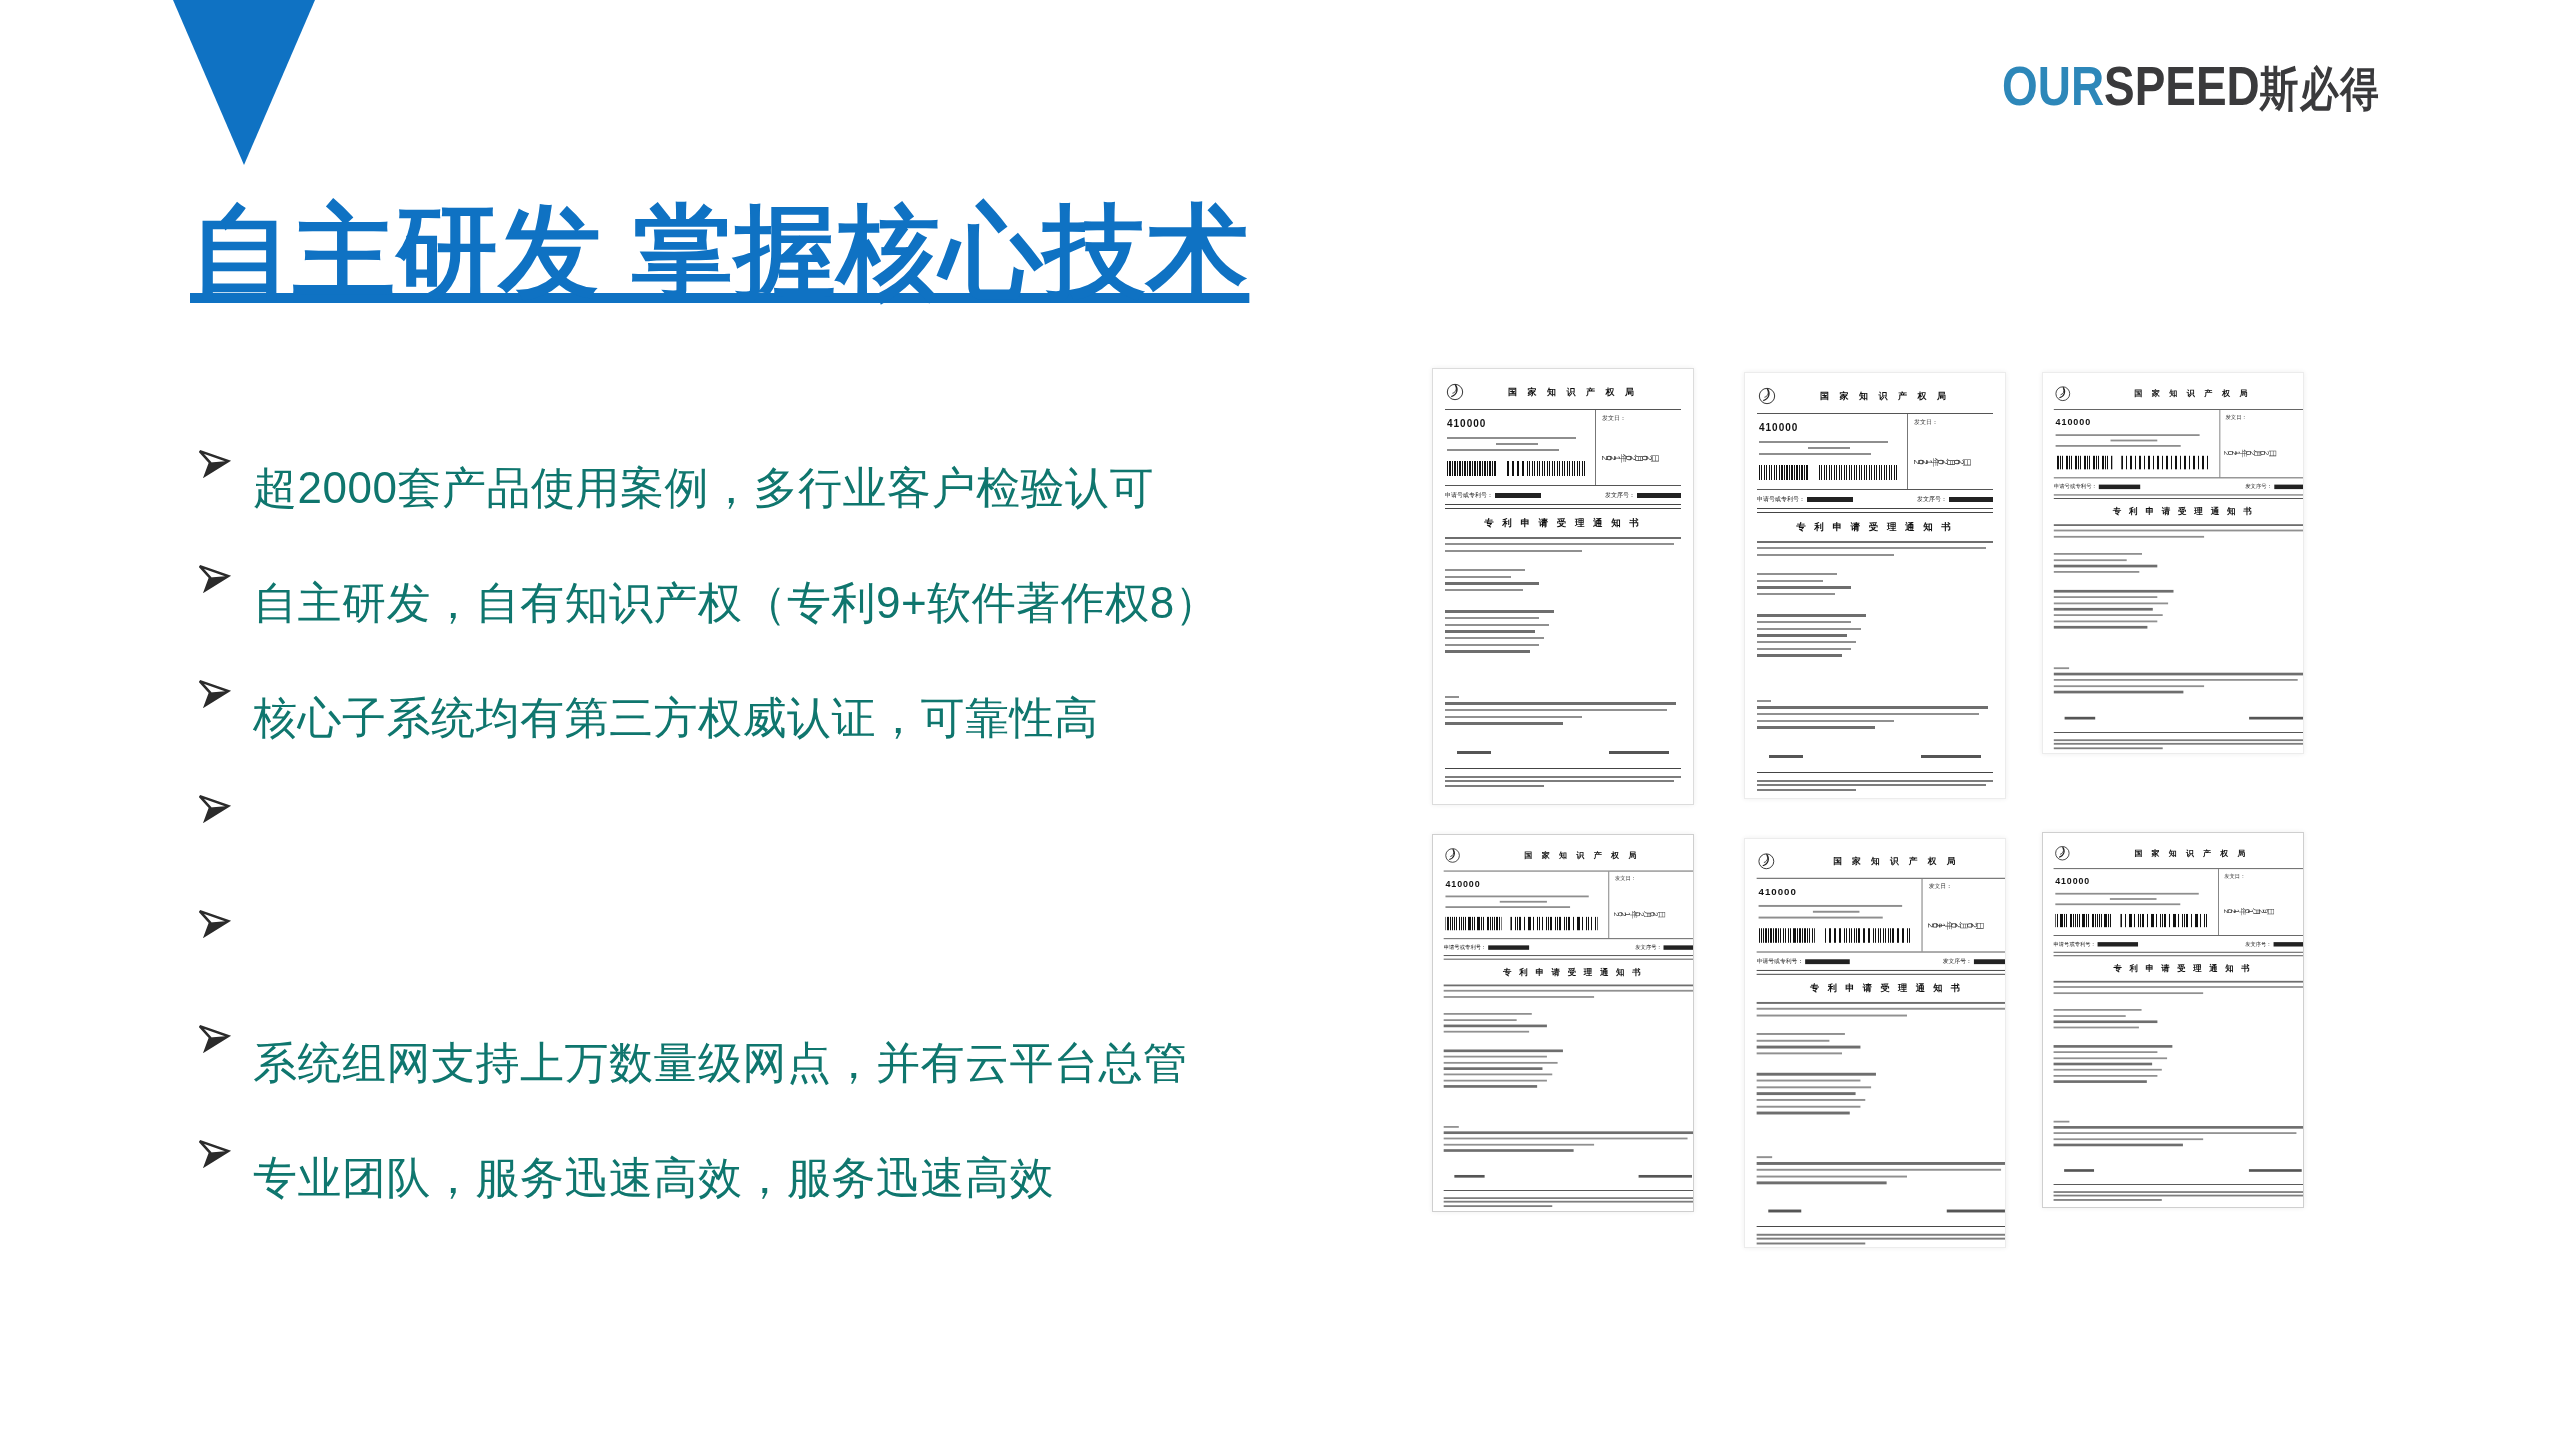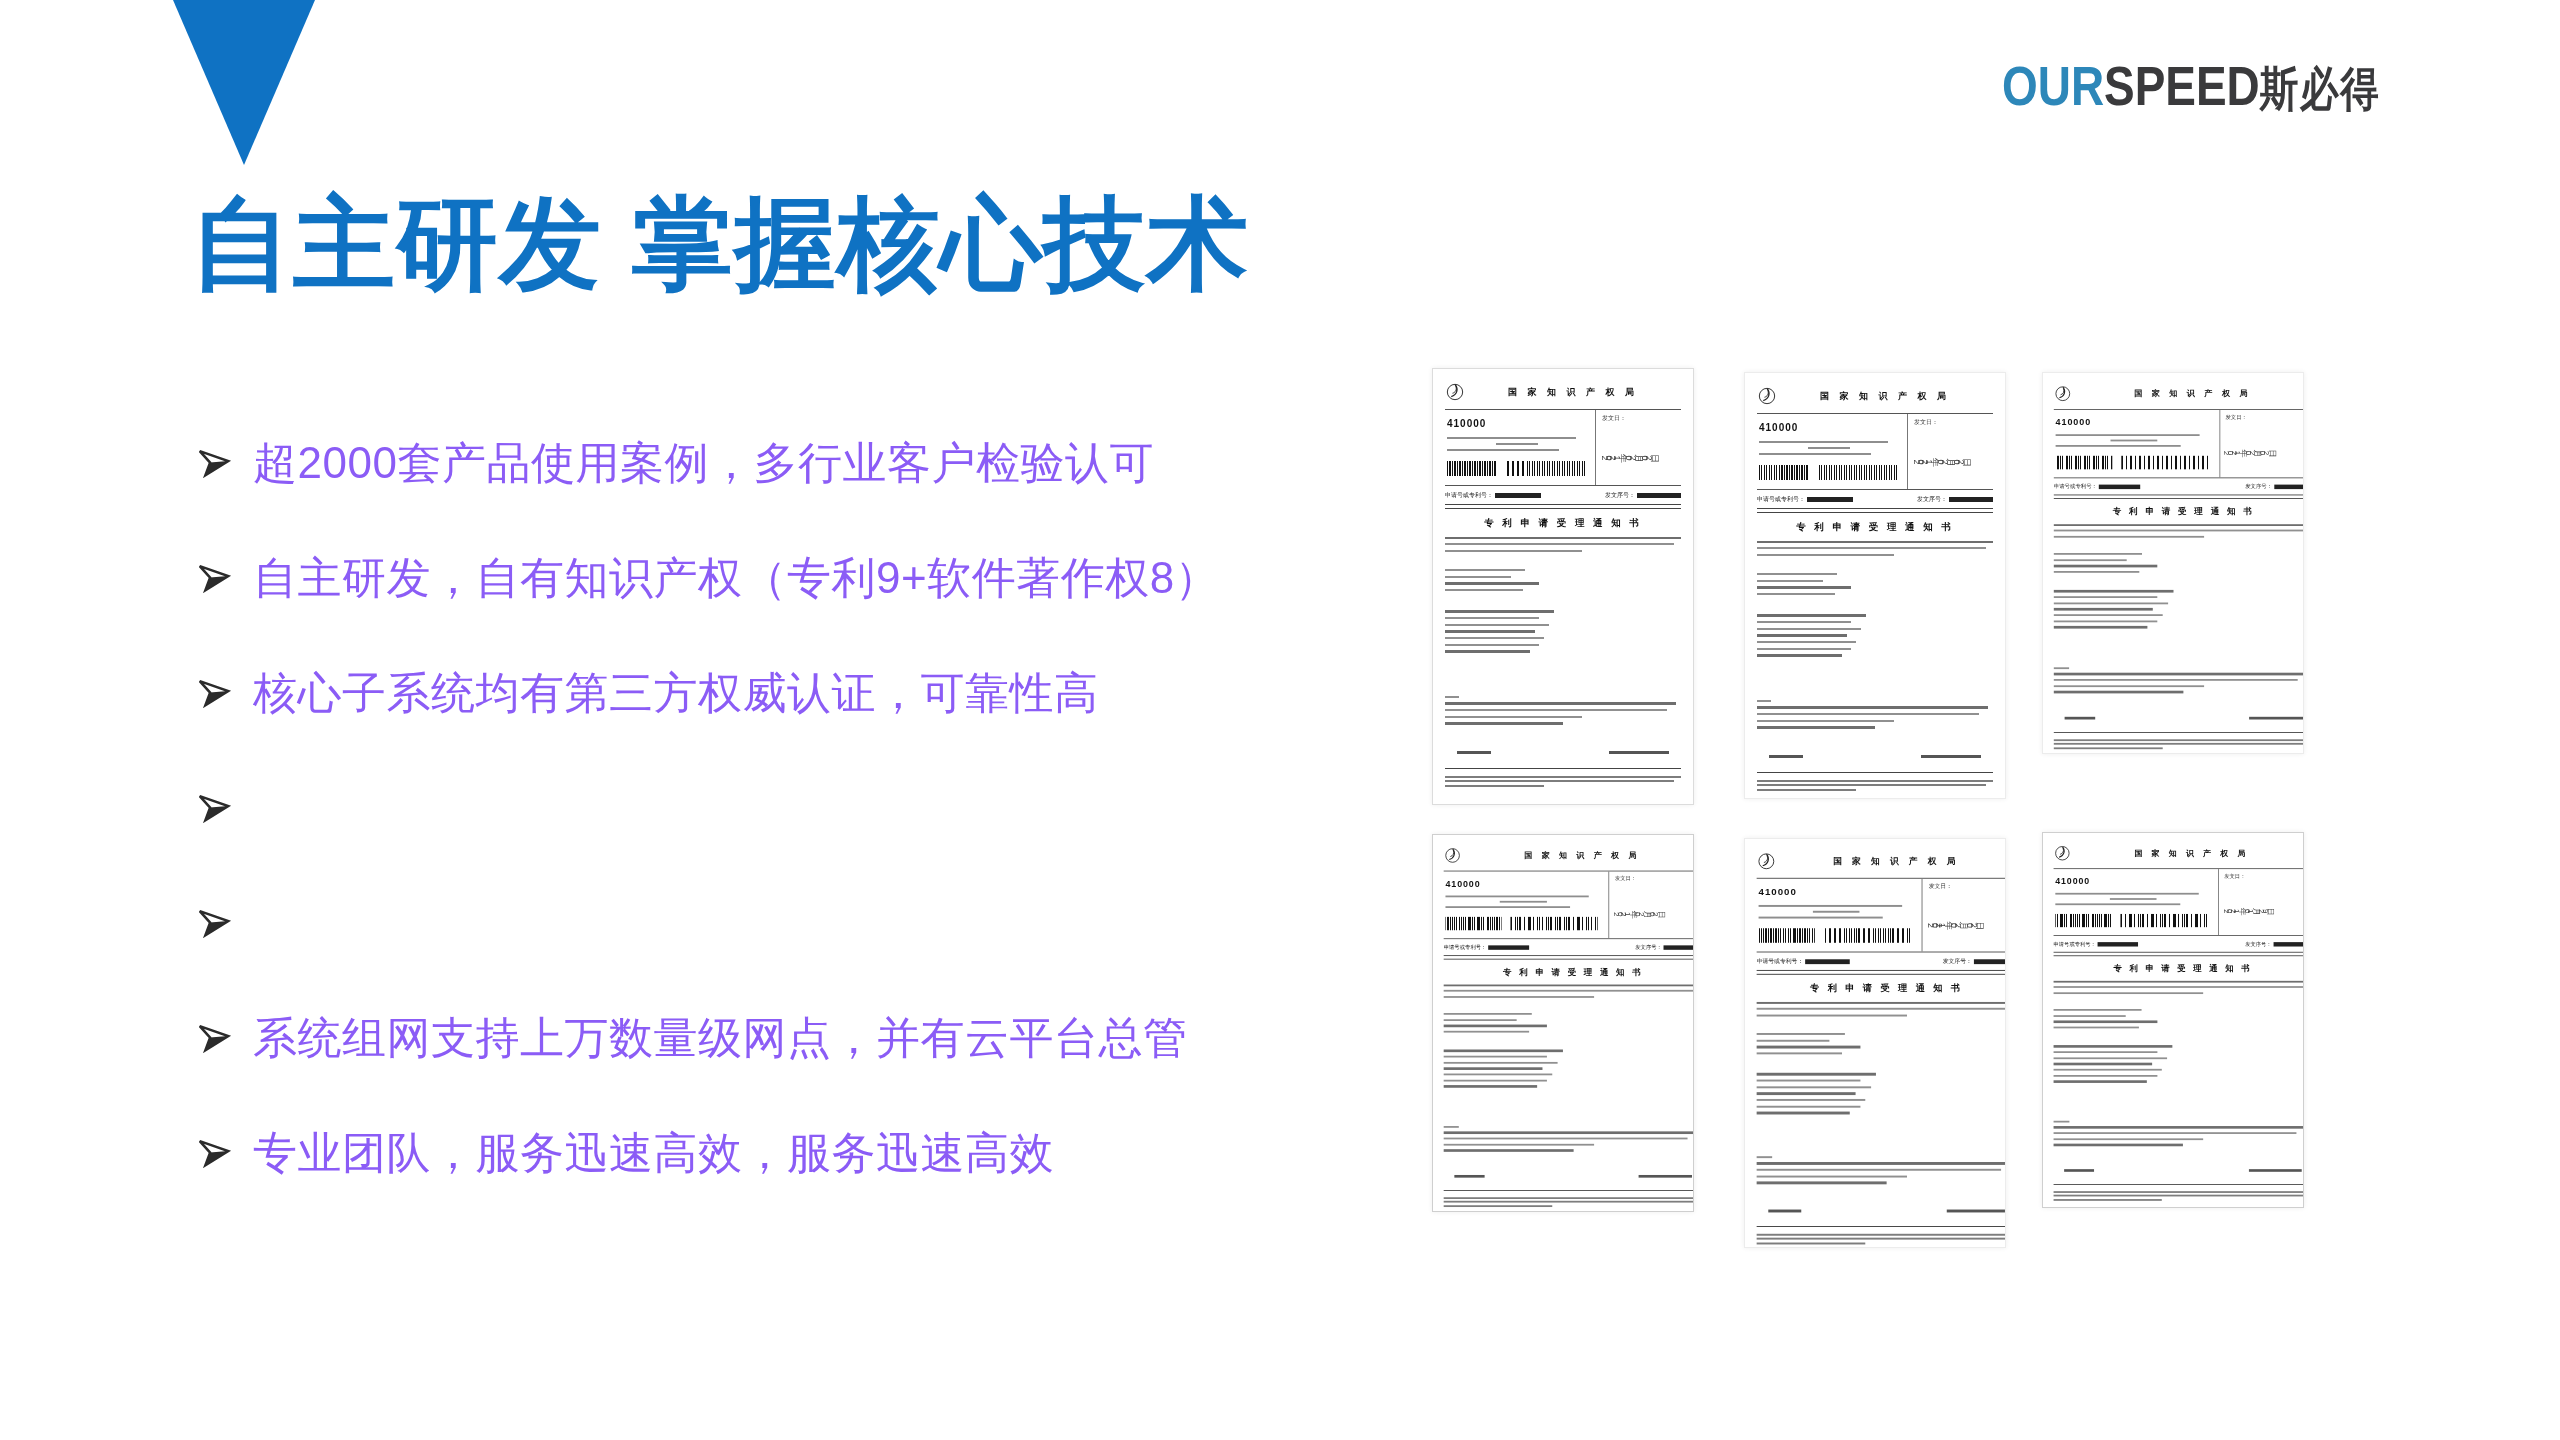--- a/index.html
+++ b/index.html
@@ -11,29 +11,29 @@
             background:#0f72c3;clip-path:polygon(0 0,100% 0,50% 100%);}
 
   
   .logo{position:absolute;top:58px;right:180px;white-space:nowrap;
         transform:scaleX(.82);transform-origin:100% 50%;line-height:1;}
   .logo-our{color:#2d87b9;font-size:56px;font-weight:600;}
   .logo-speed{color:#3a3a3c;font-size:56px;font-weight:600;}
   .logo-cn{color:#3a3a3c;font-size:47px;font-weight:600;letter-spacing:2px;}
 
   
-  .title{position:absolute;left:190px;top:188px;margin:0;font-size:102px;line-height:1.1;
-         font-weight:900;color:#0f72c3;letter-spacing:1px;}
+  .title{position:absolute;left:190px;top:196px;margin:0;font-size:102px;line-height:1.1;
+         font-weight:900;color:#0f72c3;letter-spacing:1px;text-decoration:underline;}
 
   
   .bullets{position:absolute;left:195px;top:438px;margin:0;padding:0;list-style:none;width:1220px;}
   .bullet{display:flex;align-items:flex-start;gap:20px;height:48px;margin-bottom:67px;}
   .marker{flex:0 0 auto;margin-top:5px;}
   .marker svg{width:38px;height:38px;transform:rotate(-4deg);}
-  .bullet-text{font-size:44px;color:#8b5cf6;line-height:50px;letter-spacing:.5px;white-space:nowrap;}
+  .bullet-text{font-size:44px;color:#0f766e;line-height:50px;letter-spacing:.5px;white-space:nowrap;margin-top:25px;}
 
   
   .cert{position:absolute;width:260px;background:#fff;border:1px solid #ececec;
         box-shadow:0 0 5px rgba(0,0,0,.07);overflow:hidden;}
   .cert-1{left:1432px;top:368px;height:435px;border-color:#dcdcdc;}
   .cert-2{left:1744px;top:372px;height:425px;}
   .cert-3{left:2042px;top:372px;height:380px;}
   .cert-4{left:1432px;top:834px;height:376px;border-color:#cfcfcf;}
   .cert-5{left:1744px;top:838px;height:408px;}
   .cert-6{left:2042px;top:832px;height:374px;border-color:#cfcfcf;}

